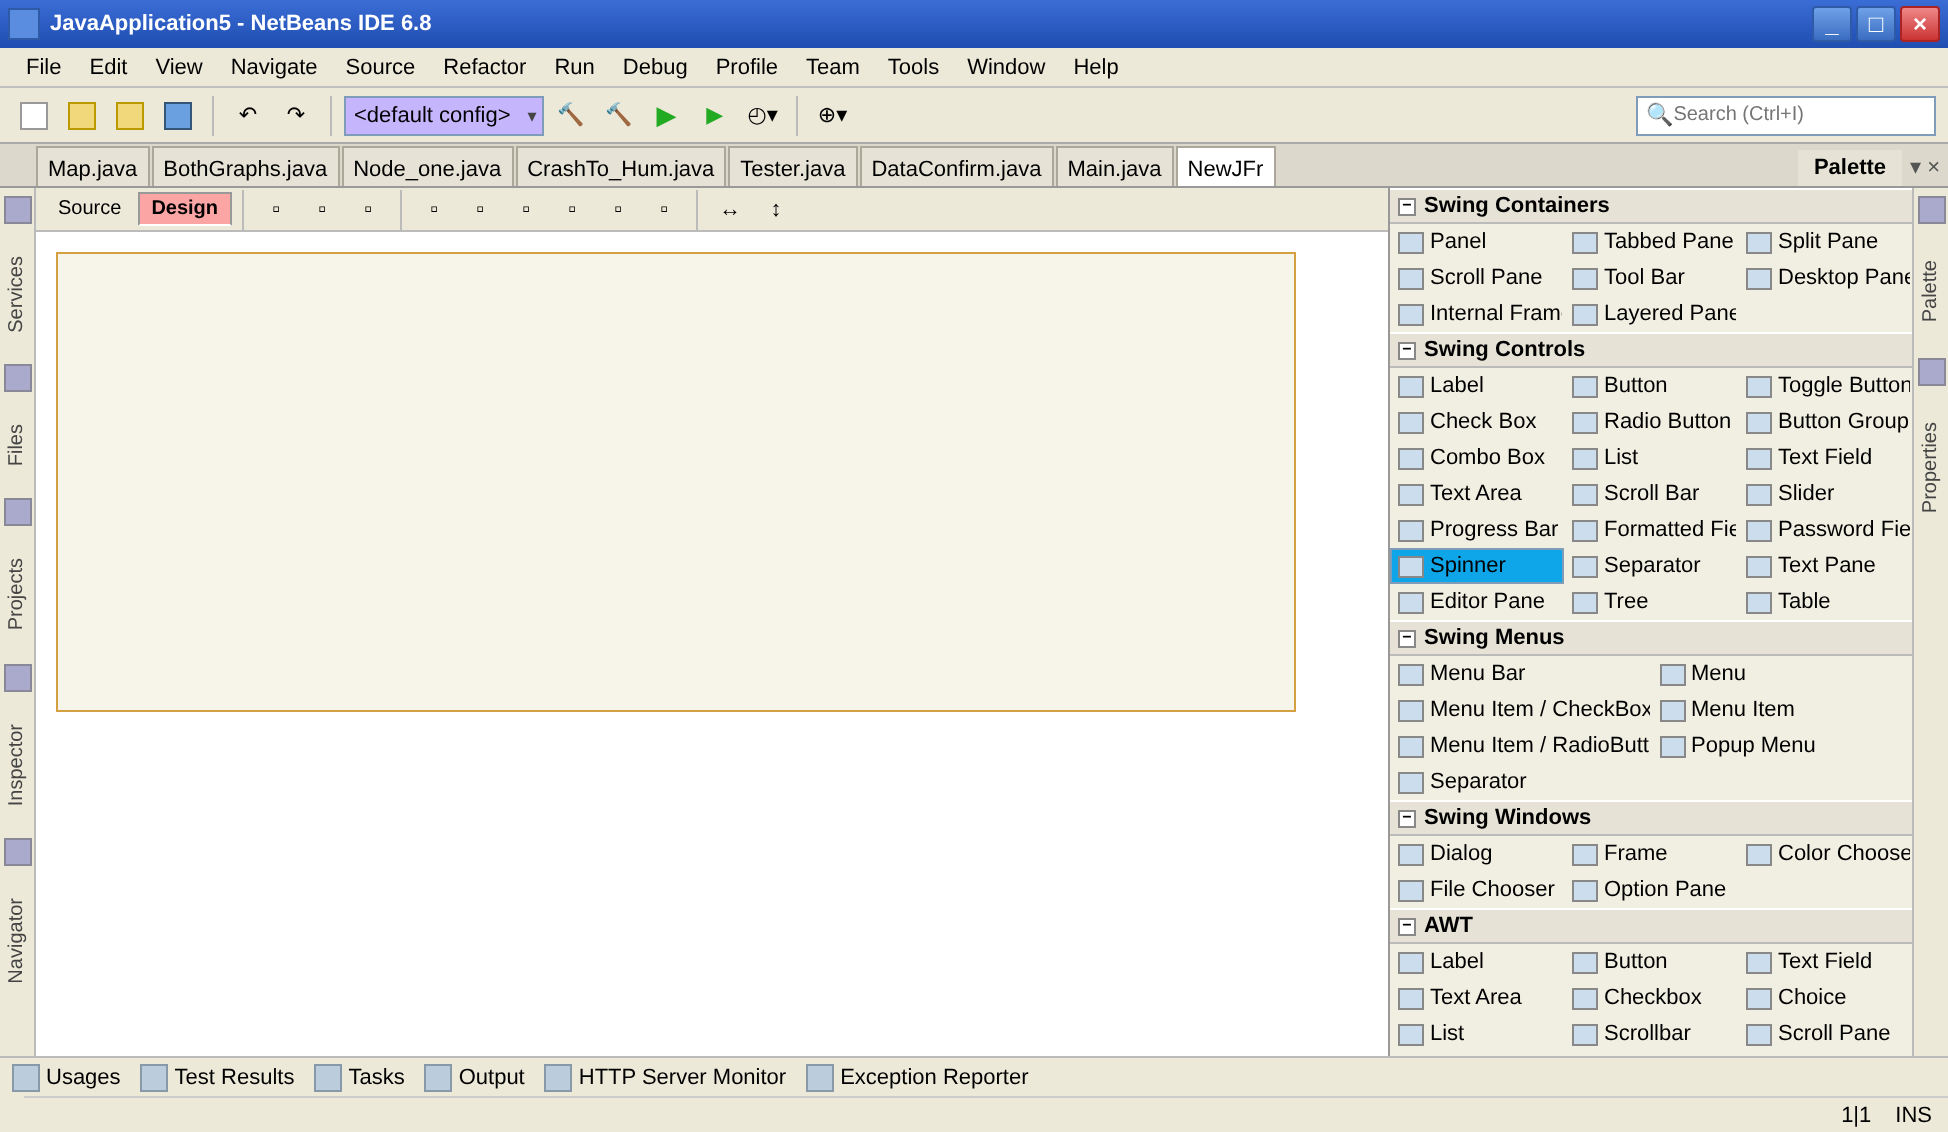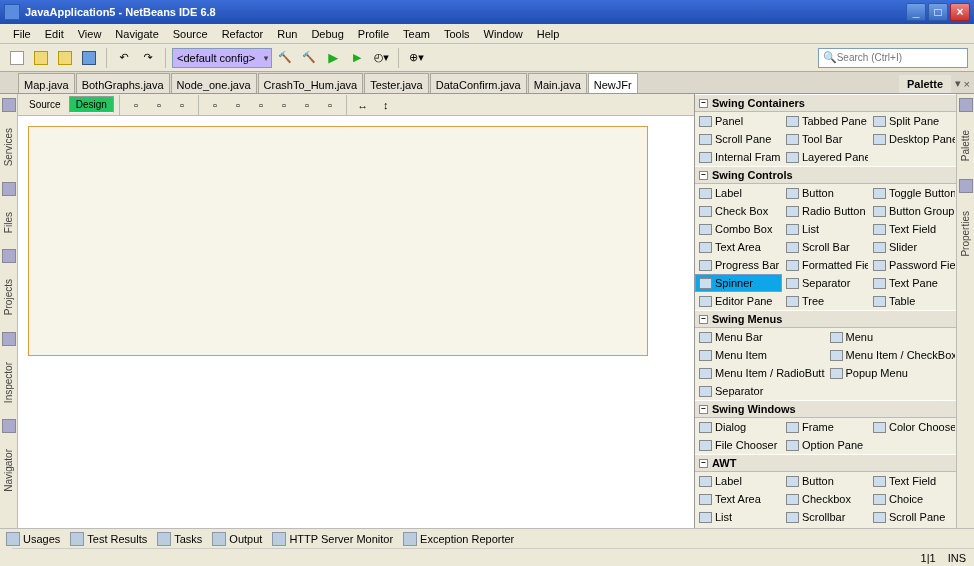--- a/index.html
+++ b/index.html
@@ -38,21 +38,21 @@
 
 
 .main { display:flex; height:472px; }
 .leftgutter { width:18px; background:#ece9d8; border-right:1px solid #bbb; display:flex; flex-direction:column; align-items:center; padding-top:4px; gap:12px;}
 .sidetab { writing-mode:vertical-rl; transform:rotate(180deg); font-size:10px; padding:4px 1px; cursor:pointer; color:#444;}
 .sidetab-icon { width:14px; height:14px; background:#aac; border:1px solid #889;}
 
 .editor-zone { flex:1; background:#ece9d8; display:flex; flex-direction:column; }
 .editor-toolbar { height:22px; display:flex; align-items:center; padding:2px 4px; gap:1px; background:#ece9d8; border-bottom:1px solid #bbb;}
 .editor-toolbar .tgl { padding:2px 6px; border:1px solid transparent; cursor:pointer; font-size:10px;}
-.editor-toolbar .tgl.active { background:#22c55e; border:1px solid #999; border-bottom-color:#fff;}
+.editor-toolbar .tgl.active { background:#fca5a5; border:1px solid #999; border-bottom-color:#fff;font-weight:bold;}
 .canvas-zone { flex:1; background:#fff; padding:10px; overflow:auto;}
 .form-canvas { width:620px; height:230px; background:#f7f4e9; border:1px solid #d4a040; }
 
 
 .palette { width:262px; background:#f1efe2; border-left:1px solid #999; overflow-y:auto; overflow-x:hidden;}
 .palette::-webkit-scrollbar{width:16px;}
 .palette::-webkit-scrollbar-track{background:#ece9d8;}
 .palette::-webkit-scrollbar-thumb{background:#c8c4b4;border:1px solid #999;}
 .p-cat { background:#e6e3d6; border-top:1px solid #fff; border-bottom:1px solid #bbb; padding:2px 4px; font-weight:bold; display:flex; align-items:center; gap:4px; font-size:10px;}
 .p-cat .expander { width:9px; height:9px; border:1px solid #888; display:flex; align-items:center; justify-content:center; font-size:8px; line-height:1; background:#fff;}
@@ -367,25 +367,25 @@
         <div class="p-item">
           <div class="picon"></div>
           <span>Menu Bar</span>
         </div>
         <div class="p-item">
           <div class="picon"></div>
           <span>Menu</span>
         </div>
         <div class="p-item">
           <div class="picon"></div>
+          <span>Menu Item / CheckBox</span>
+        </div>
+        <div class="p-item">
+          <div class="picon"></div>
           <span>Menu Item</span>
-        </div>
-        <div class="p-item">
-          <div class="picon"></div>
-          <span>Menu Item / CheckBox</span>
         </div>
         <div class="p-item">
           <div class="picon"></div>
           <span>Menu Item / RadioButton</span>
         </div>
         <div class="p-item">
           <div class="picon"></div>
           <span>Popup Menu</span>
         </div>
         <div class="p-item">

